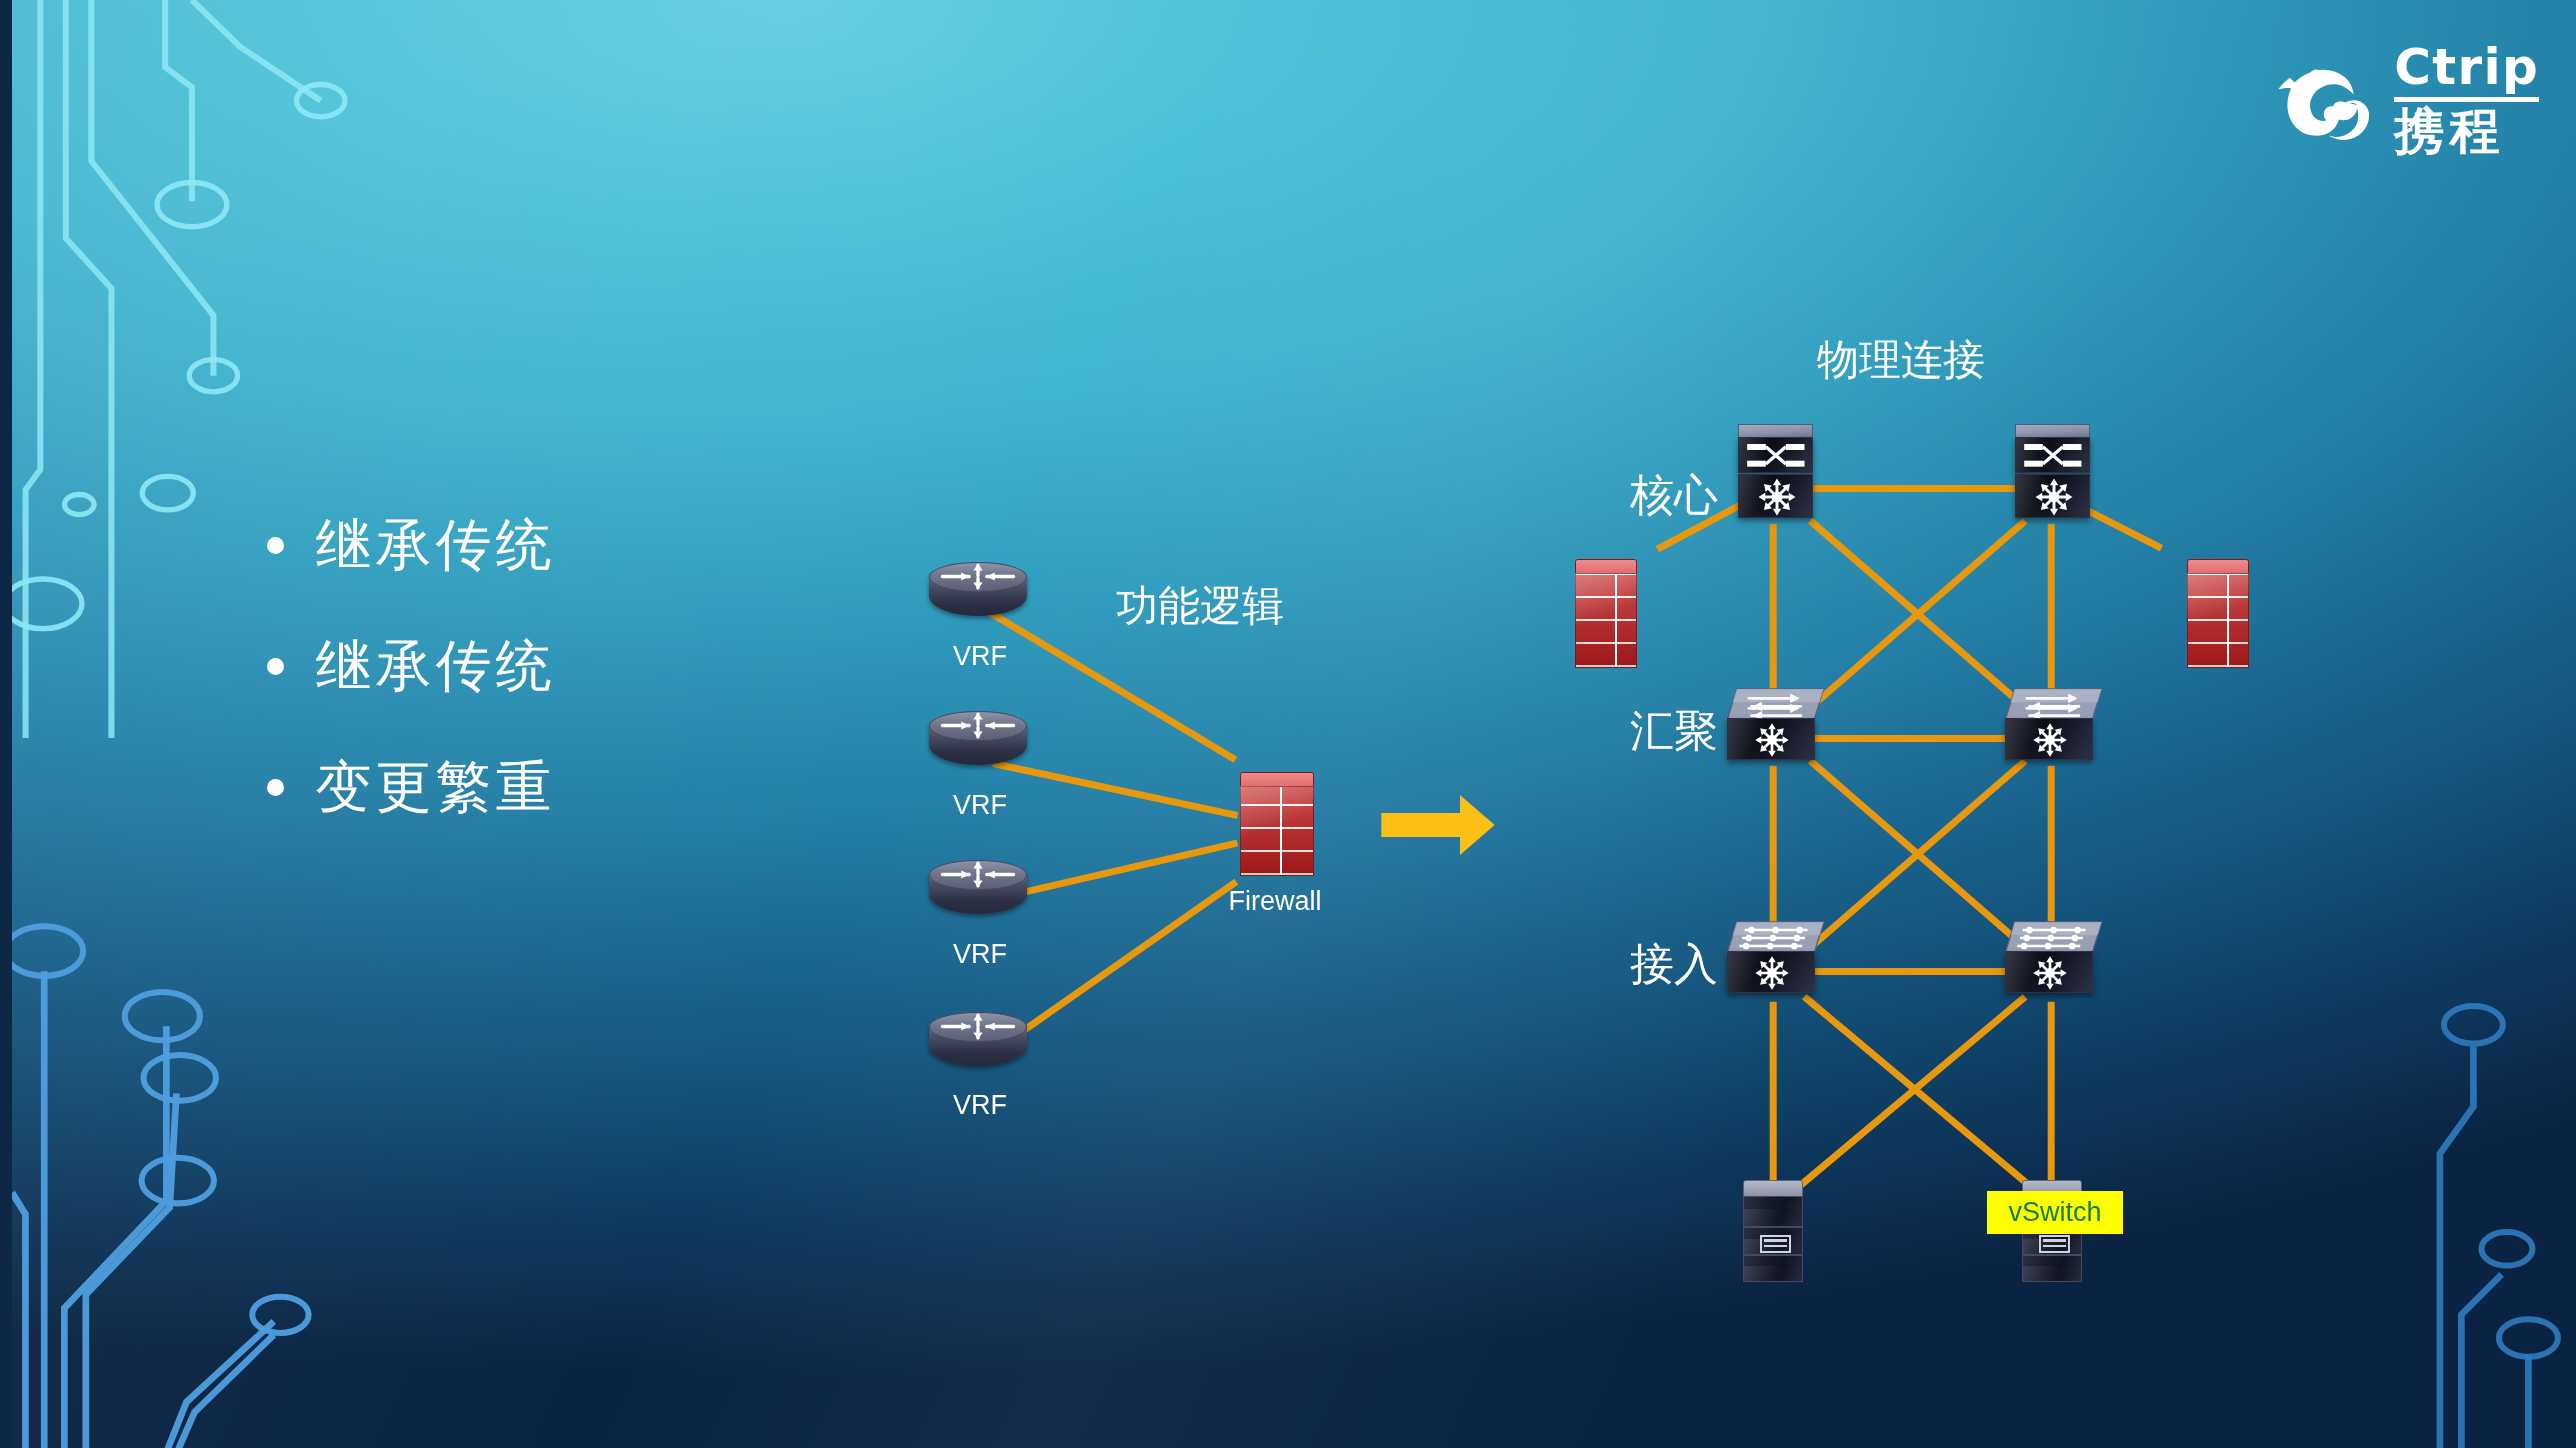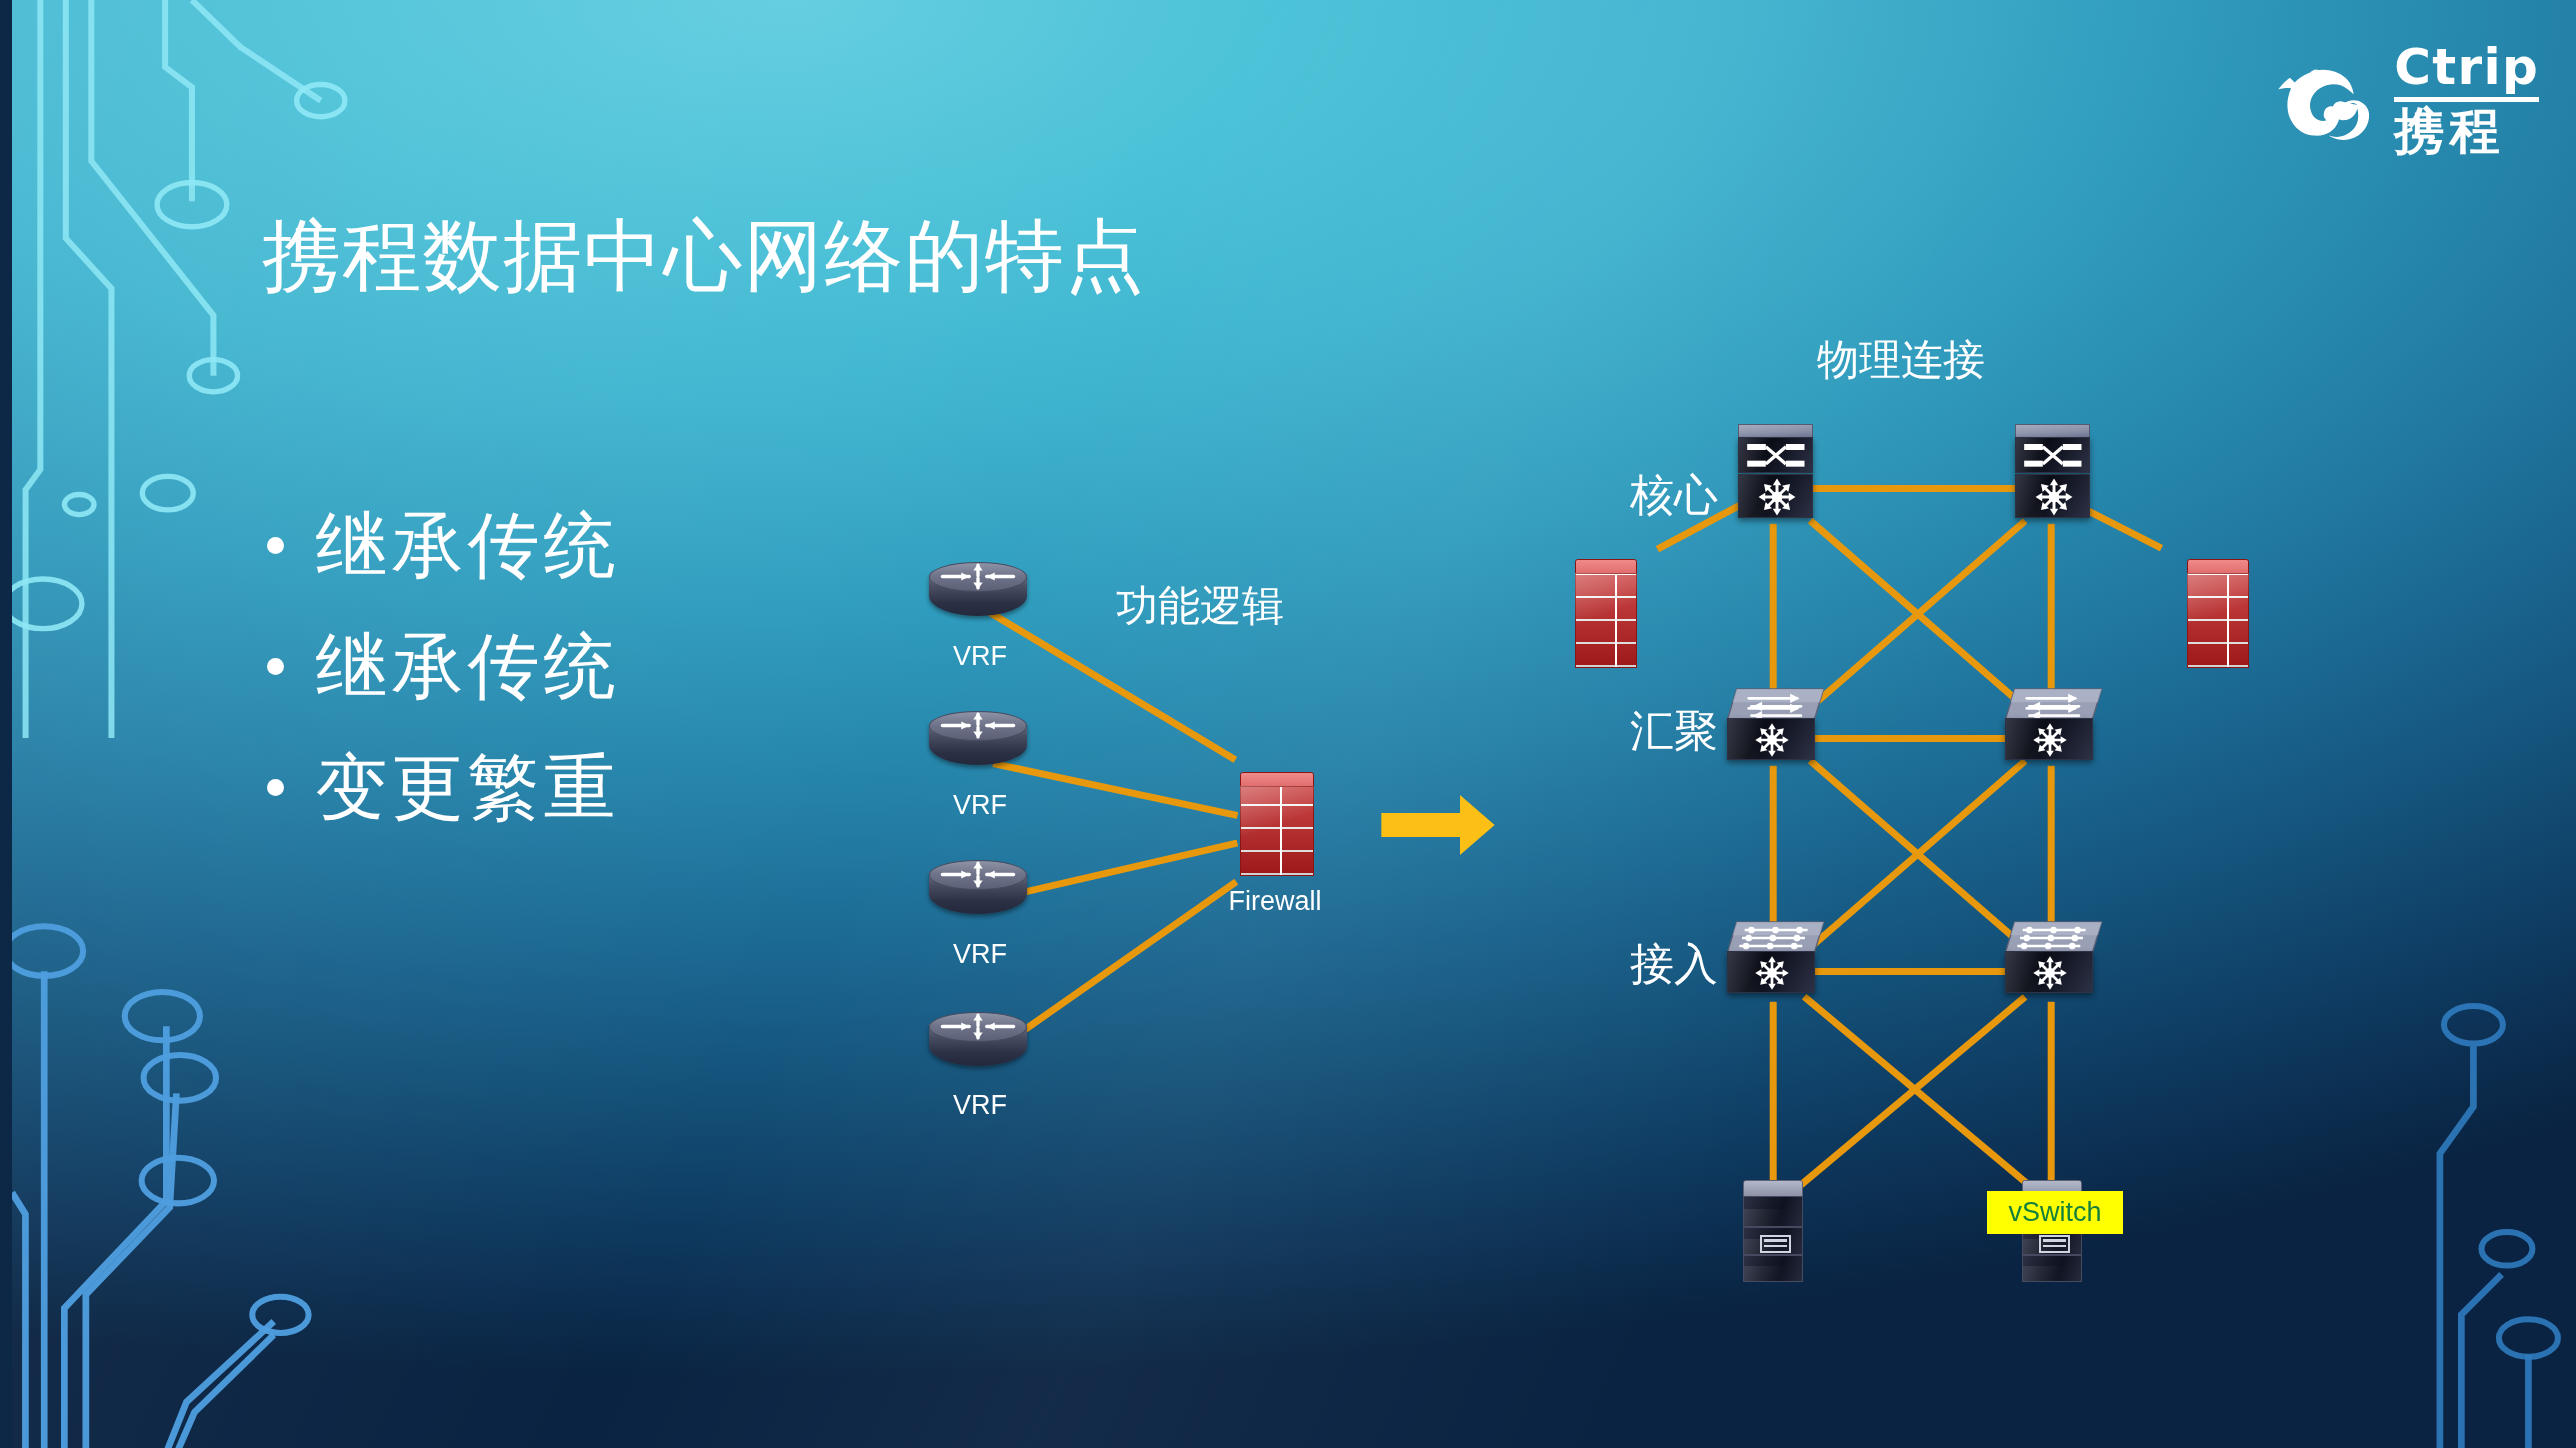--- a/index.html
+++ b/index.html
@@ -28,21 +28,21 @@
     letter-spacing:1.3px;white-space:nowrap;
   }
 
   
   #bullets{position:absolute;left:255px;top:485px;width:604px;}
   .bullet{display:flex;align-items:center;height:121px;}
   .dot{
     width:17.4px;height:17.4px;border-radius:50%;background:#fff;flex:0 0 auto;
     margin-right:31px;
   }
-  .btext{color:#ffffff;font-size:72px;letter-spacing:4px;white-space:nowrap;}
+  .btext{color:#ffffff;font-size:56px;letter-spacing:4px;white-space:nowrap;}
 
   
   .dlabel{position:absolute;color:#ffffff;white-space:nowrap;}
   .heading{font-size:42px;}
   .layer{font-size:44px;}
   .nodelbl{font-size:27px;text-align:center;transform:translateX(-50%);}
 
   
   .link{position:absolute;background:#e8980c;transform-origin:0 50%;height:7.4px;border-radius:0.7px;}
 
@@ -215,21 +215,20 @@
         <circle cx="44" cy="30" r="5"></circle>
       </g>
     </svg>
     <div class="wordmark">
       <div class="en">Ctrip</div>
       <div class="rule"></div>
       <div class="cn">携程</div>
     </div>
   </div>
 
-  <div id="title">携程数据中心网络的特点</div>
 
   <div id="bullets">
     <div class="bullet">
       <span class="dot"></span>
       <span class="btext">继承传统</span>
     </div>
     <div class="bullet">
       <span class="dot"></span>
       <span class="btext">继承传统</span>
     </div>

